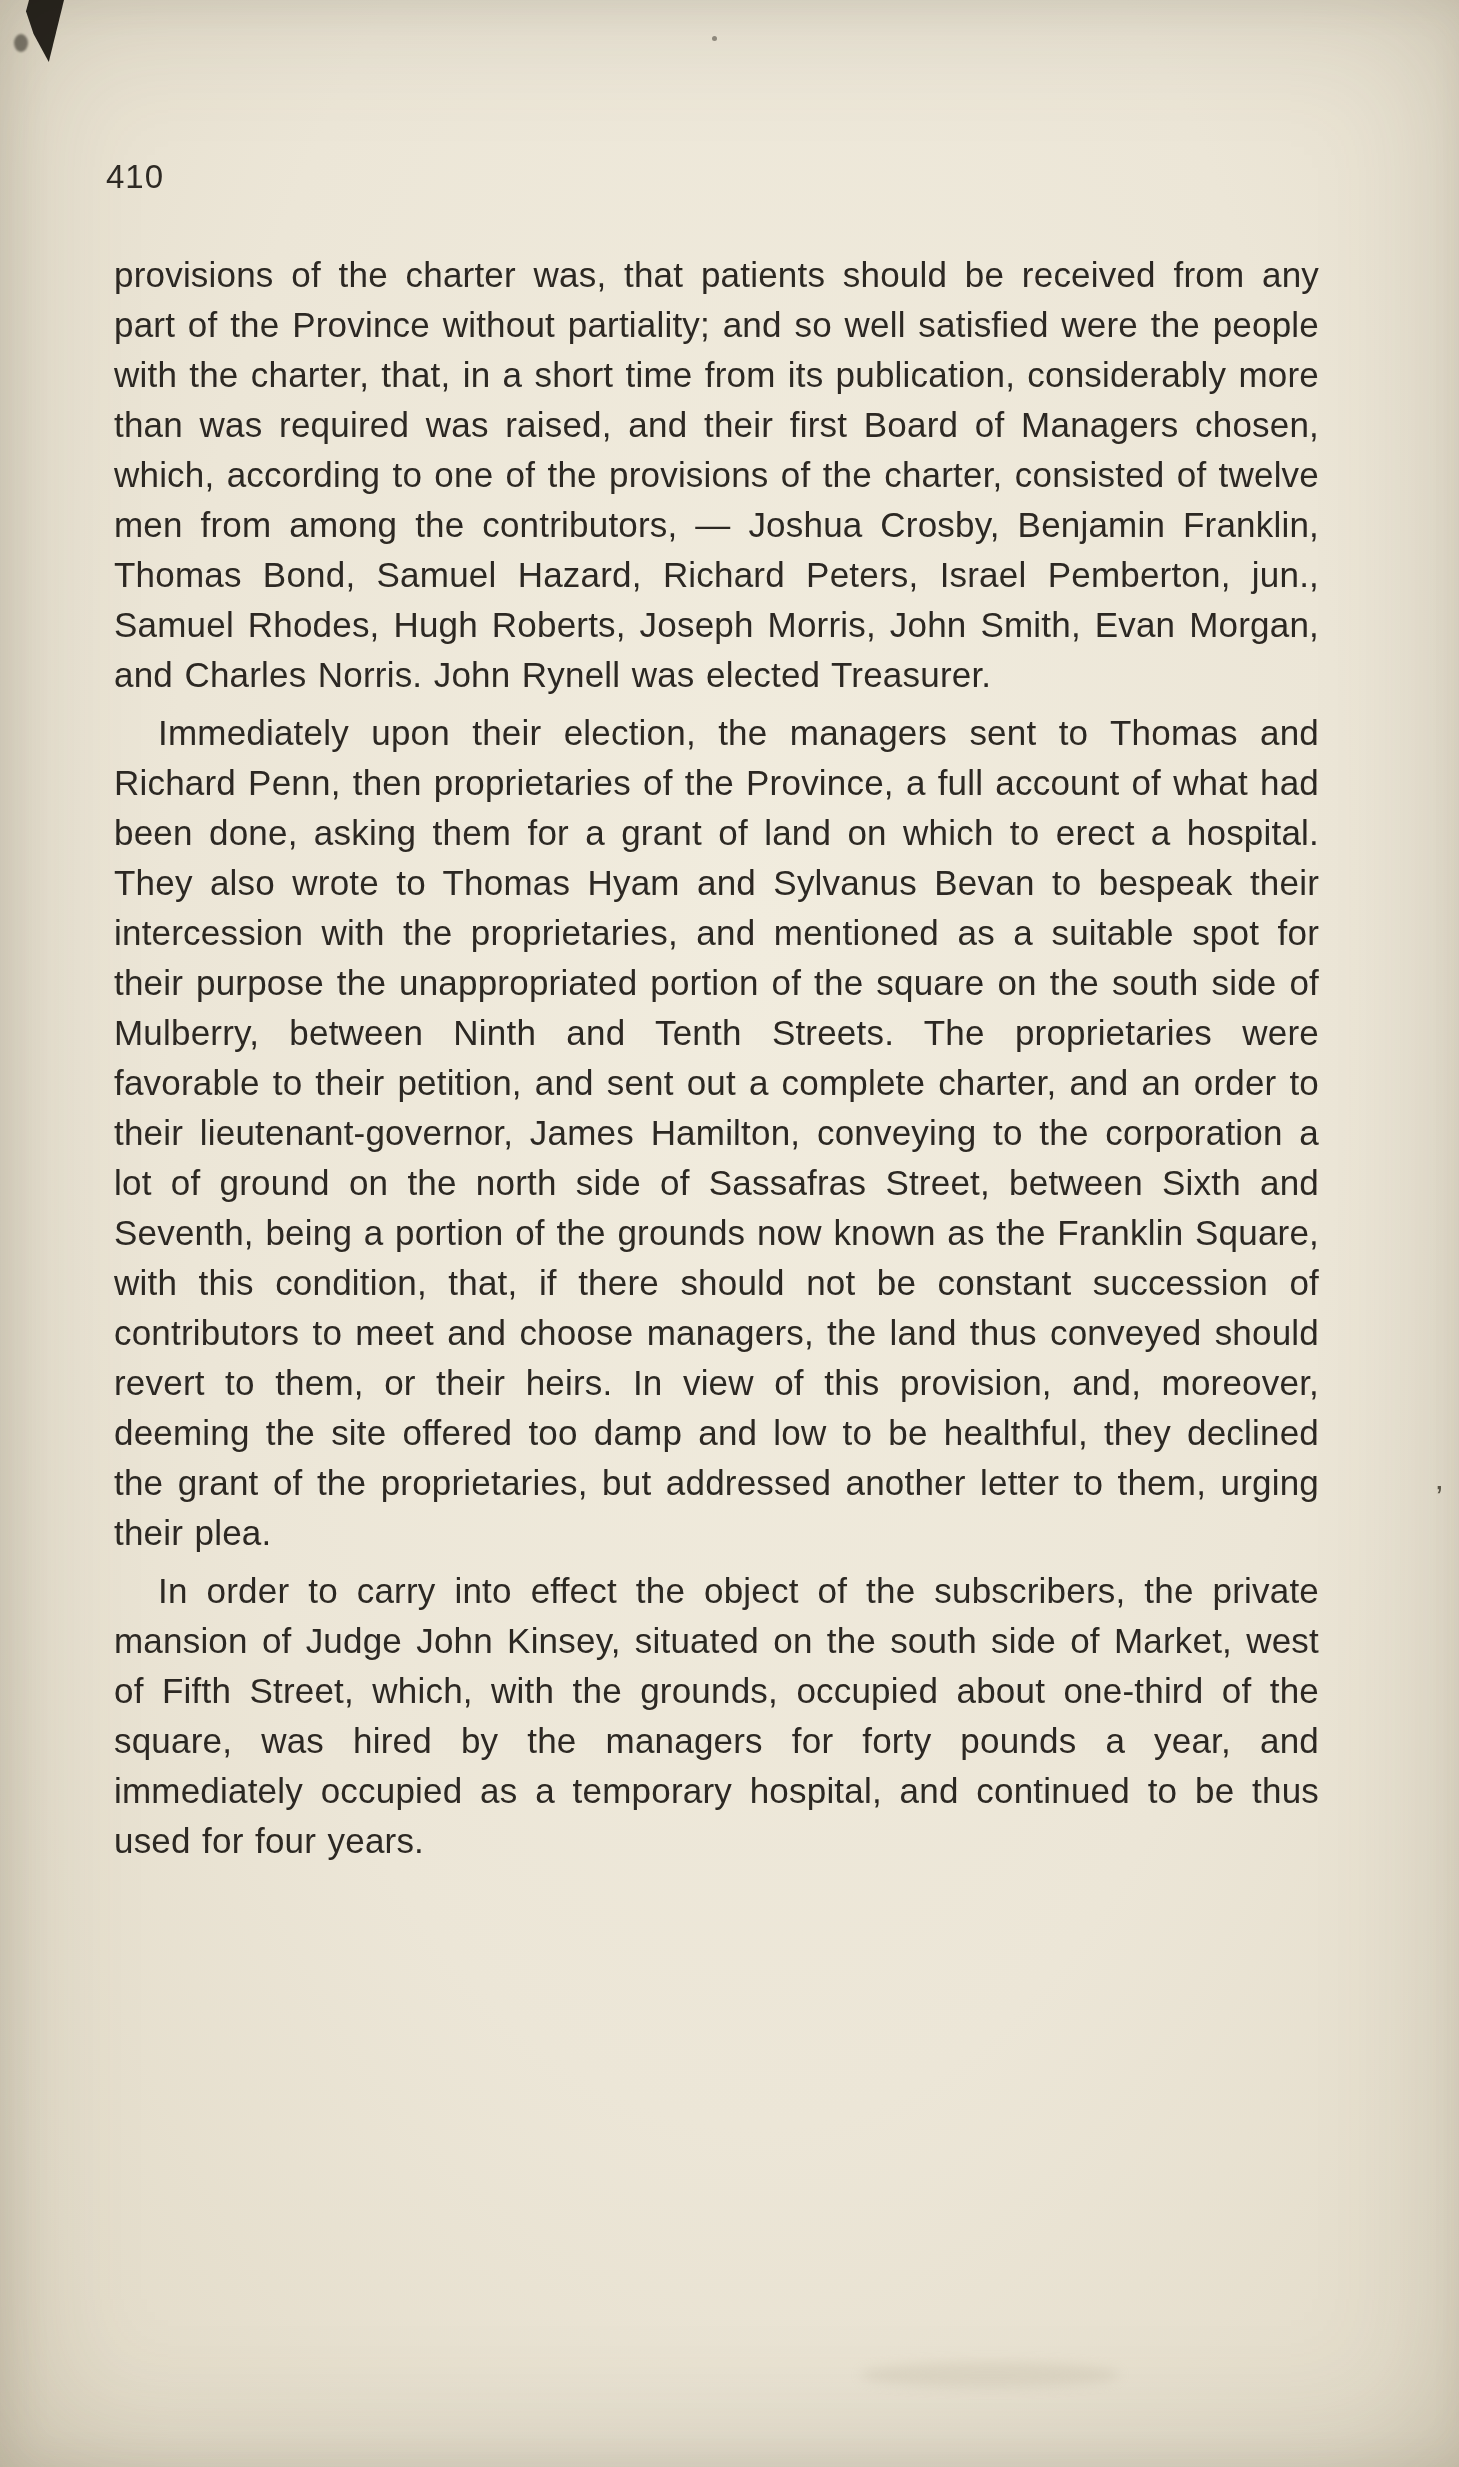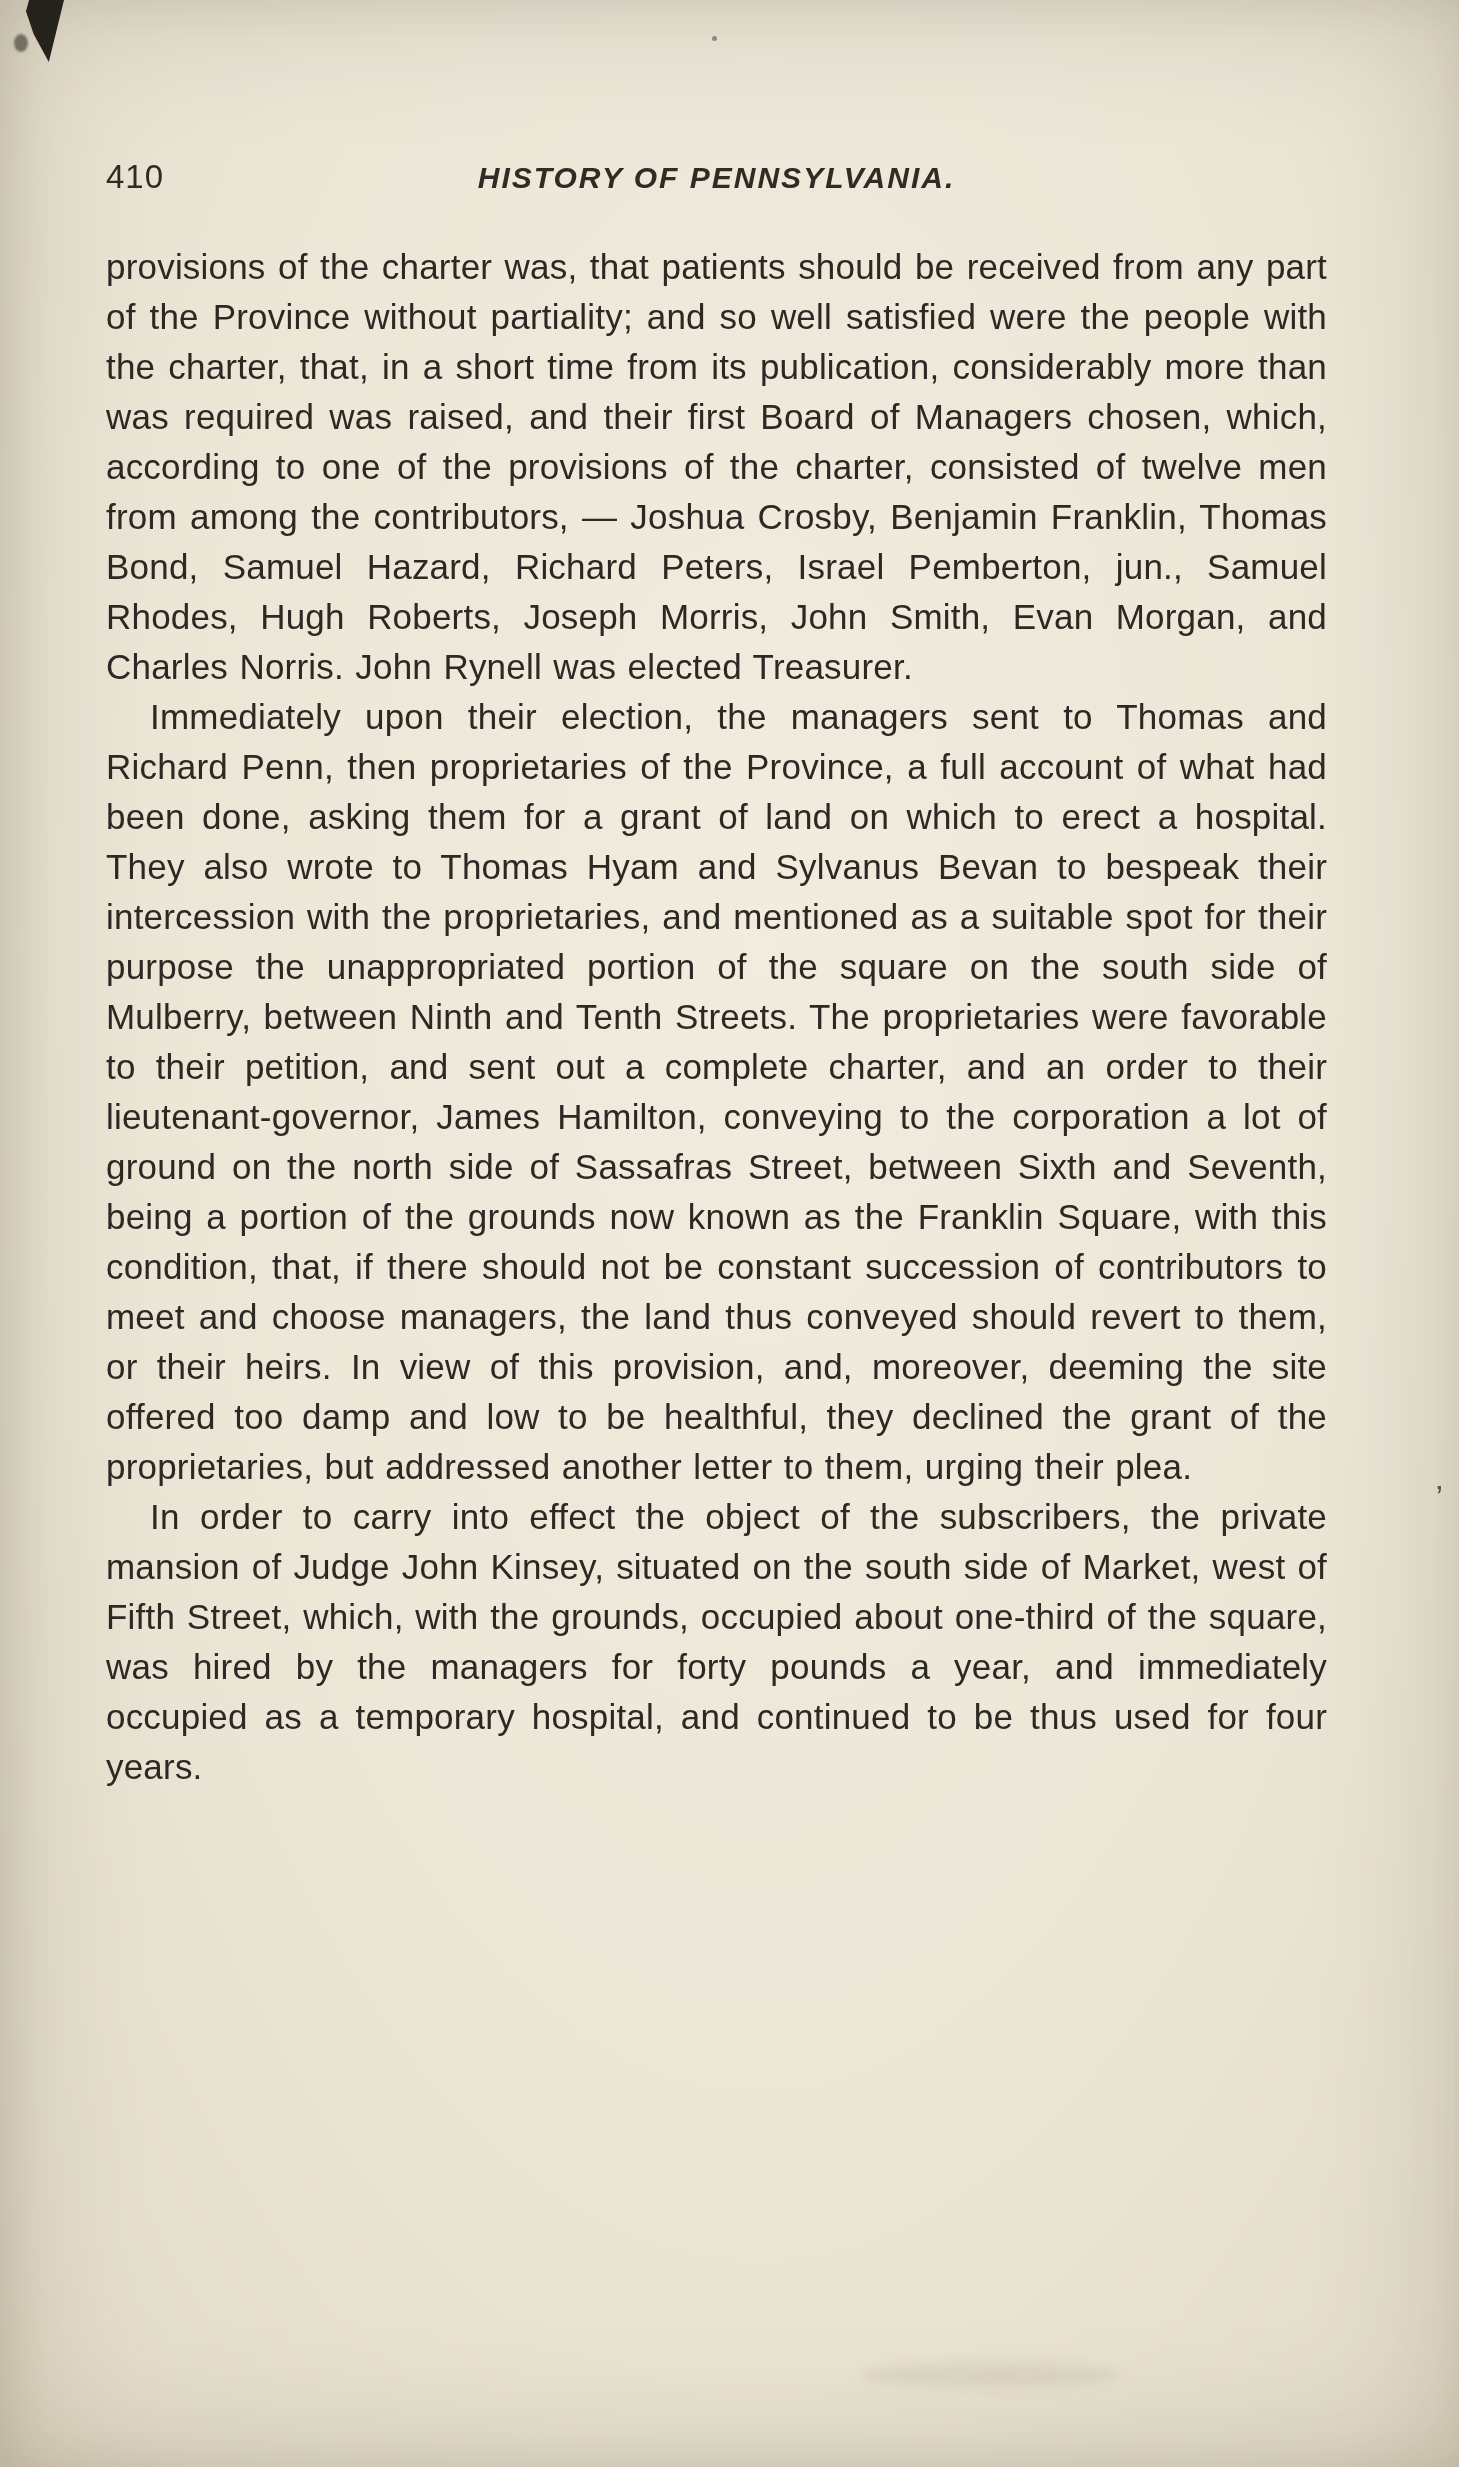--- a/index.html
+++ b/index.html
@@ -44,21 +44,21 @@
     color: #302c25;
   }
   .header-spacer { justify-self: end; }
   .page-body {
     position: absolute;
     top: 242px;
     left: 106px;
     right: 132px;
   }
   .para {
-    margin: 0;
+    margin: 8px;
     font-size: 35px;
     line-height: 50px;
     text-align: justify;
     word-spacing: 1.5px;
     letter-spacing: 0.2px;
     color: #2c2823;
   }
   .para.indent { text-indent: 44px; }
   
   .corner-artifact {
@@ -117,21 +117,20 @@
 <body>
 
 <div class="page">
 
   <div class="corner-artifact"></div>
   <div class="corner-artifact-2"></div>
   <div class="top-dot"></div>
 
   <header class="page-header">
     <span class="page-number">410</span>
-    <span class="running-title">HISTORY OF PENNSYLVANIA.</span>
     <span class="header-spacer"></span>
   </header>
 
   <main class="page-body">
     <p class="para no-indent">provisions of the charter was, that patients should be received from any part of the Province without partiality; and so well satisfied were the people with the charter, that, in a short time from its publication, considerably more than was required was raised, and their first Board of Managers chosen, which, according to one of the provisions of the charter, consisted of twelve men from among the contributors, — Joshua Crosby, Benjamin Franklin, Thomas Bond, Samuel Hazard, Richard Peters, Israel Pemberton, jun., Samuel Rhodes, Hugh Roberts, Joseph Morris, John Smith, Evan Morgan, and Charles Norris. John Rynell was elected Treasurer.</p>
     <p class="para indent">Immediately upon their election, the managers sent to Thomas and Richard Penn, then proprietaries of the Province, a full account of what had been done, asking them for a grant of land on which to erect a hospital. They also wrote to Thomas Hyam and Sylvanus Bevan to bespeak their intercession with the proprietaries, and mentioned as a suitable spot for their purpose the unappropriated portion of the square on the south side of Mulberry, between Ninth and Tenth Streets. The proprietaries were favorable to their petition, and sent out a complete charter, and an order to their lieutenant-governor, James Hamilton, conveying to the corporation a lot of ground on the north side of Sassafras Street, between Sixth and Seventh, being a portion of the grounds now known as the Franklin Square, with this condition, that, if there should not be constant succession of contributors to meet and choose managers, the land thus conveyed should revert to them, or their heirs. In view of this provision, and, moreover, deeming the site offered too damp and low to be healthful, they declined the grant of the proprietaries, but addressed another letter to them, urging their plea.</p>
     <p class="para indent">In order to carry into effect the object of the subscribers, the private mansion of Judge John Kinsey, situated on the south side of Market, west of Fifth Street, which, with the grounds, occupied about one-third of the square, was hired by the managers for forty pounds a year, and immediately occupied as a temporary hospital, and continued to be thus used for four years.</p>
   </main>
 
   <span class="margin-mark">’</span>

